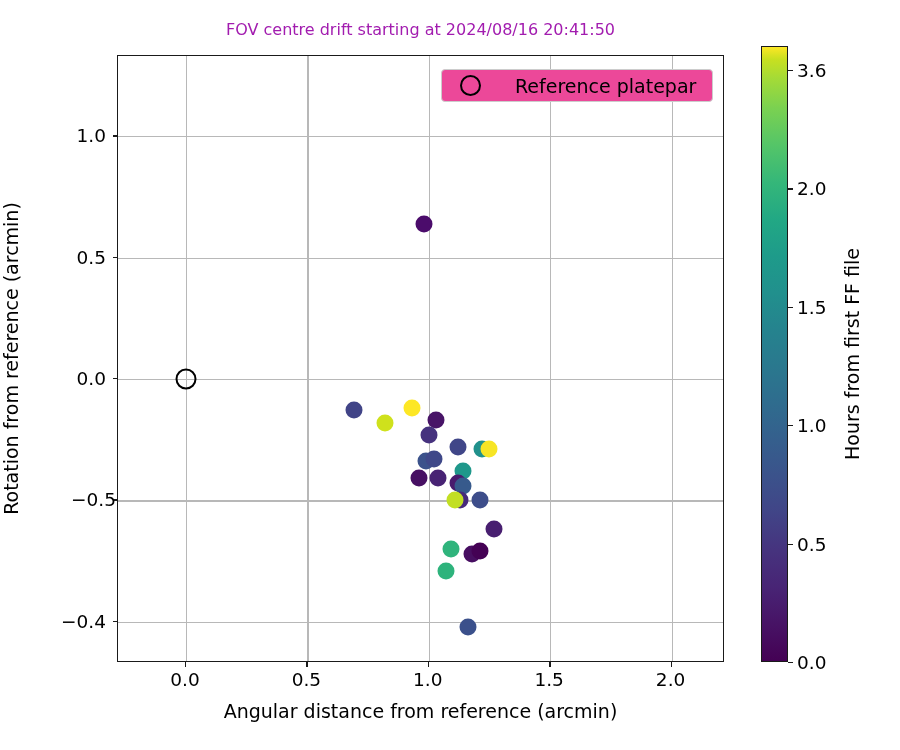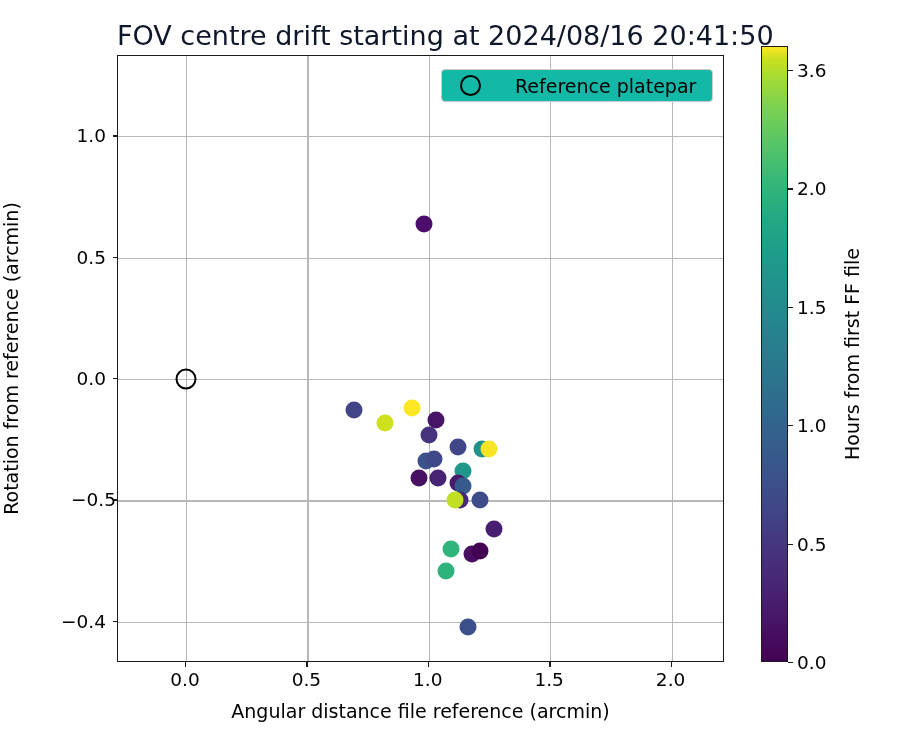--- a/index.html
+++ b/index.html
@@ -15,22 +15,22 @@
     font-family: "DejaVu Sans", sans-serif;
     overflow: hidden;
   }
   
   #chart-title {
     position: absolute;
     left: 117px;
     top: 20px;
     width: 607px;
     text-align: center;
-    font-size: 27px;
-    color: #0f172a;
+    font-size: 16px;
+    color: #a21caf;
     white-space: nowrap;
   }
   
   #plot-area {
     position: absolute;
     left: 117px;
     top: 55px;
     width: 607px;
     height: 607px;
     border: 1.4px solid #1a1a1a;
@@ -121,21 +121,21 @@
     box-sizing: border-box;
     transform: translate(-50%, -50%);
   }
   
   #legend-box {
     position: absolute;
     left: 323px;
     top: 13px;
     width: 272px;
     height: 33px;
-    background: #14b8a6;
+    background: #ec4899;
     border: 1px solid #cccccc;
     border-radius: 4px;
     box-sizing: border-box;
     display: flex;
     align-items: center;
   }
   #legend-marker {
     width: 21px;
     height: 21px;
     border-radius: 50%;
@@ -273,21 +273,21 @@
       <div class="tick-y" style="top: 499.324px;"></div>
       <div class="ticklabel-y" style="top: 499.324px; margin-left: 10px;">−0.5</div>
       <div class="tick-y" style="top: 377.924px;"></div>
       <div class="ticklabel-y" style="top: 377.924px;">0.0</div>
       <div class="tick-y" style="top: 256.524px;"></div>
       <div class="ticklabel-y" style="top: 256.524px;">0.5</div>
       <div class="tick-y" style="top: 135.124px;"></div>
       <div class="ticklabel-y" style="top: 135.124px;">1.0</div>
     </div>
 
-  <div id="xlabel">Angular distance file reference (arcmin)</div>
+  <div id="xlabel">Angular distance from reference (arcmin)</div>
   <div id="ylabel">Rotation from reference (arcmin)</div>
 
   <div id="colorbar-wrap">
     <div id="colorbar-gradient"></div>
   <div class="cb-tick" style="top: 616px;"></div>
       <div class="cb-ticklabel" style="top: 616px;">0.0</div>
       <div class="cb-tick" style="top: 497.538px;"></div>
       <div class="cb-ticklabel" style="top: 497.538px;">0.5</div>
       <div class="cb-tick" style="top: 379.077px;"></div>
       <div class="cb-ticklabel" style="top: 379.077px;">1.0</div>

